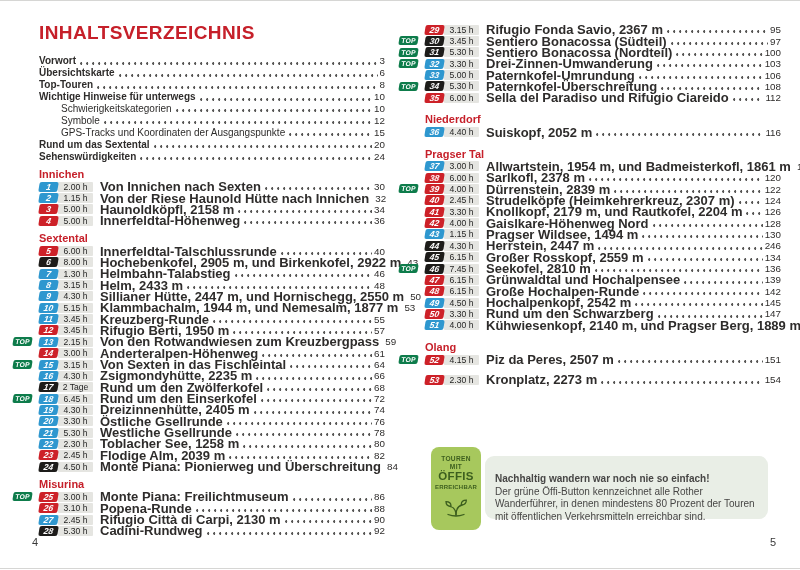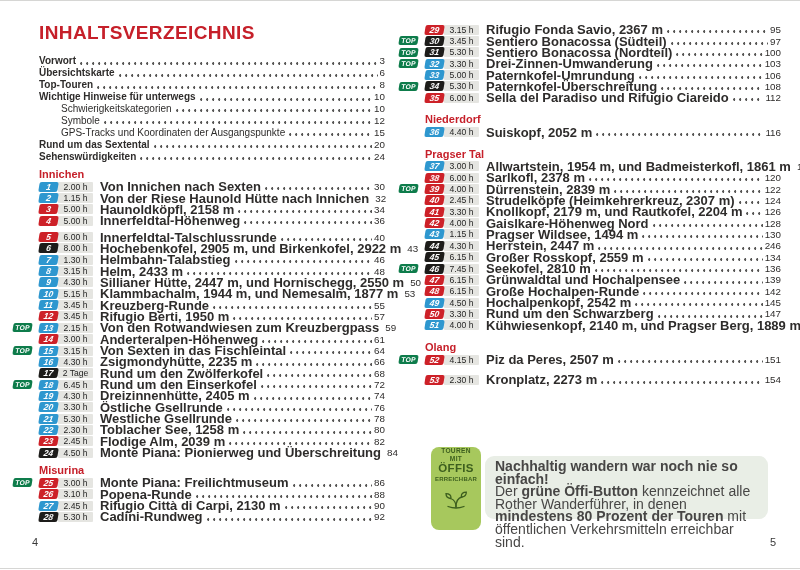--- a/index.html
+++ b/index.html
@@ -69,34 +69,34 @@
 
   
   .pagenum{position:absolute;font-size:11px;color:#3a3a3a;}
   #pagenum-left{left:32px;top:536px;}
   #pagenum-right{left:770px;top:536px;}
 
   
   #oeffi-badge{
     position:absolute;left:431px;top:447px;width:50px;height:83px;
     background:#a7c85d;border-radius:8px;text-align:center;color:#3c5e1e;
-    box-sizing:border-box;
+    padding-top:8px;box-sizing:border-box;
   }
   #oeffi-badge .l-small{font-size:6.6px;font-weight:bold;line-height:7.5px;letter-spacing:.3px;}
   #oeffi-badge .l-big{font-size:11.5px;font-weight:bold;line-height:13px;letter-spacing:.3px;}
   #oeffi-badge .l-tiny{font-size:6px;font-weight:bold;line-height:8px;letter-spacing:.2px;}
   #oeffi-badge svg{margin-top:7px;}
 
   #note-box{
     position:absolute;left:485px;top:456px;width:283px;height:63px;
-    background:#e9eee6;border-radius:9px;padding:4px 10px;box-sizing:border-box;
-    font-size:14px;line-height:12.6px;color:#474645;
+    background:#e9eee6;border-radius:9px;padding:17px 10px;box-sizing:border-box;
+    font-size:10px;line-height:12.6px;color:#474645;
   }
   #note-box .nb-title{font-weight:bold;}
-  #note-box b{font-weight:bold;}
+  #note-box b{font-weight:normal;}
 </style>
 </head>
 <body>
 
 <div class="scan-edge top"></div>
 <div class="scan-edge bottom"></div>
 
 <div class="page-col" id="col-left">
   <h1 class="title">INHALTSVERZEICHNIS</h1>
   <div id="front-matter">
@@ -172,20 +172,21 @@
         </div>
         <div class="trow">
           <span class="num red">4</span>
           <span class="time">5.00 h</span>
           <span class="name">Innerfeldtal-Höhenweg</span>
           <span class="leader"></span>
           <span class="pg">36</span>
         </div>
       </div>
       <div class="section">
+        <div class="sec-heading">Sextental</div>
         <div class="trow">
           <span class="num red">5</span>
           <span class="time">6.00 h</span>
           <span class="name">Innerfeldtal-Talschlussrunde</span>
           <span class="leader"></span>
           <span class="pg">40</span>
         </div>
         <div class="trow">
           <span class="num black">6</span>
           <span class="time">8.00 h</span>

